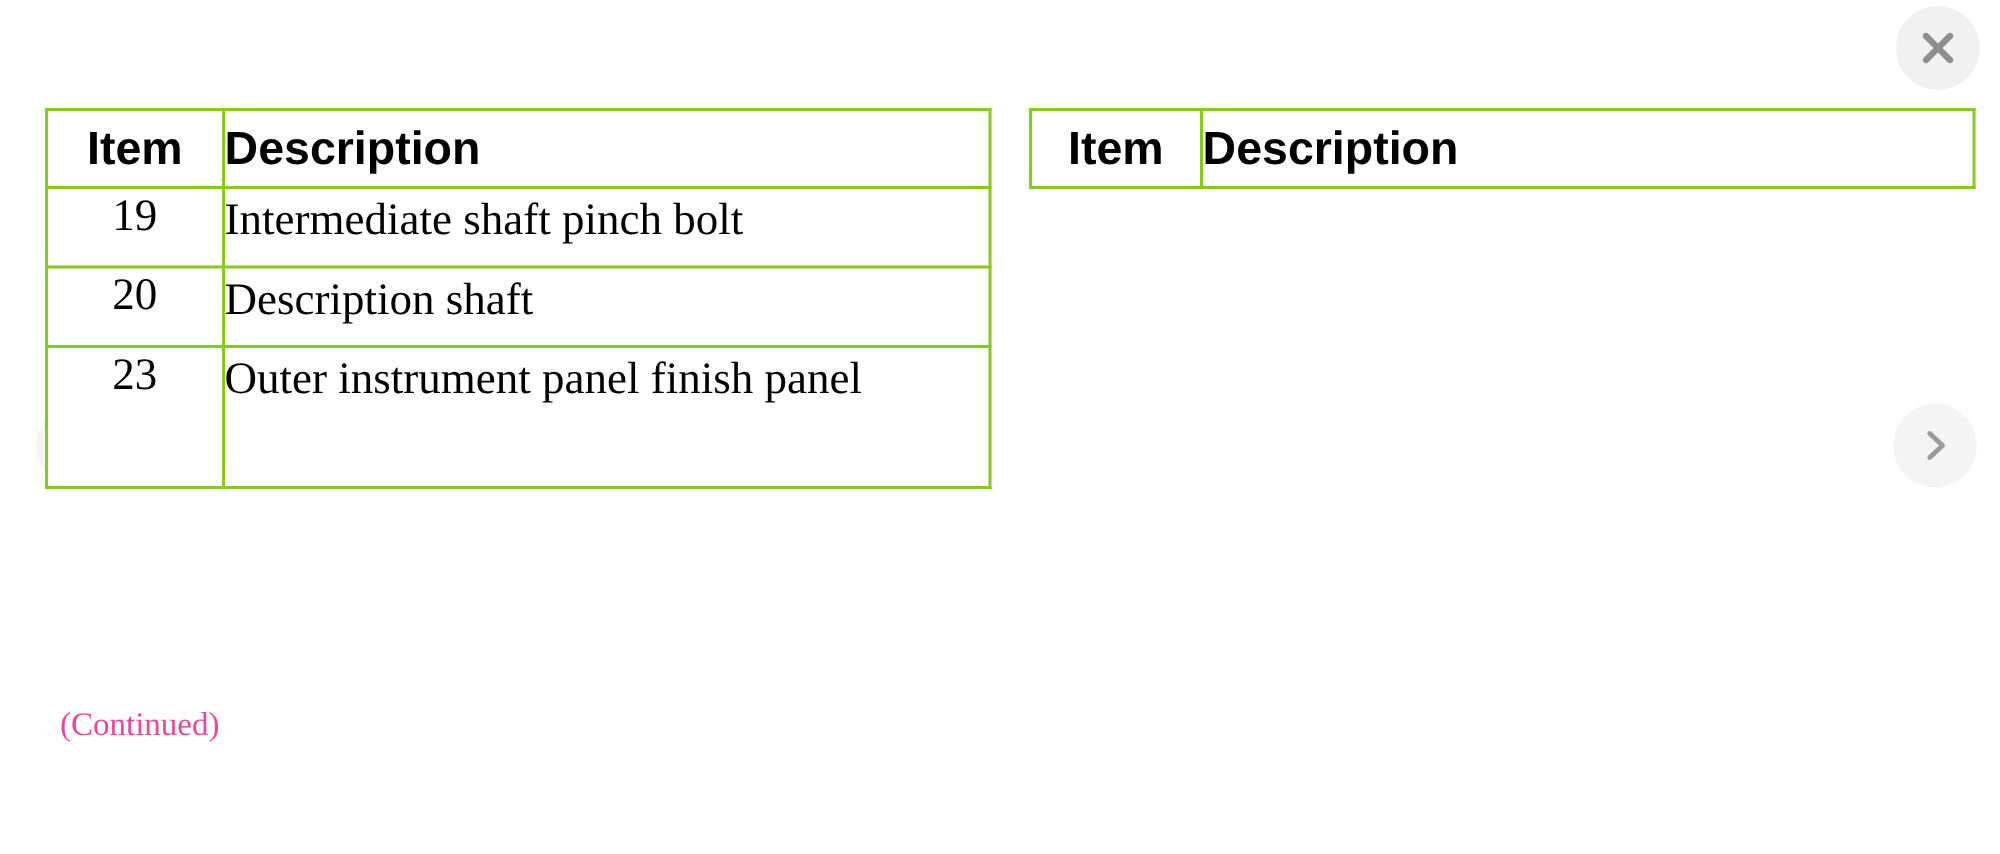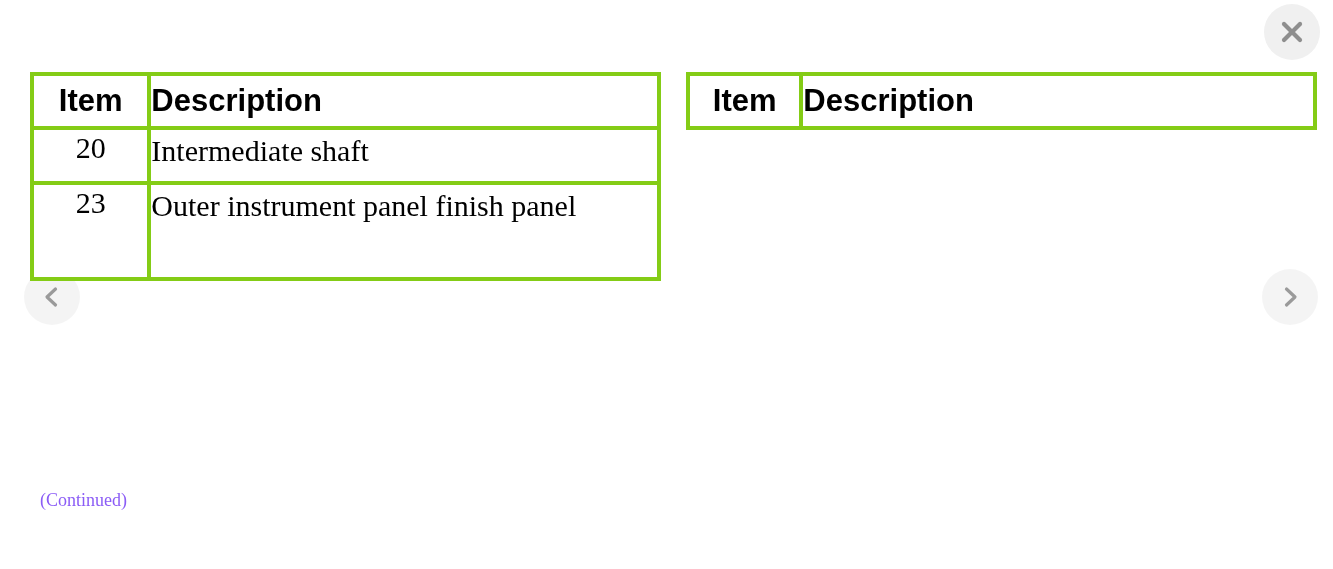--- a/index.html
+++ b/index.html
@@ -19,21 +19,21 @@
   
   .parts-table {
     position: absolute;
     border-collapse: collapse;
     table-layout: fixed;
     background: #ffffff;
     z-index: 2;
   }
   .parts-table td,
   .parts-table th {
-    border: 4px solid #84cc16;
+    border: 2px solid #84cc16;
     padding: 0;
     vertical-align: top;
     background: #ffffff;
   }
 
   
   .parts-table th {
     font-family: "Liberation Sans", sans-serif;
     font-weight: bold;
     font-size: 31px;
@@ -91,24 +91,24 @@
   #table-right .w-desc { width: 512px; }
   #table-right tr.r-head td, #table-right tr.r-head th { height: 50px; }
   #table-right tr.r-24 td { height: 92px; }
   #table-right tr.r-25 td { height: 92px; }
   #table-right tr.r-26 td { height: 45px; }
 
   
   #continued-note {
     position: absolute;
     left: 40px;
-    top: 490px;
+    top: 470px;
     font-family: "Liberation Serif", serif;
-    font-size: 18px;
-    color: #8b5cf6;
+    font-size: 22px;
+    color: #ec4899;
     z-index: 2;
   }
 
   
   .nav-btn {
     position: absolute;
     width: 56px;
     height: 56px;
     border-radius: 50%;
     background: rgba(0,0,0,0.045);
@@ -152,23 +152,27 @@
 <table class="parts-table" id="table-left">
   <colgroup>
       <col class="w-item">
       <col class="w-desc">
     </colgroup>
   <tbody>
     <tr class="r-head">
       <th class="col-item">Item</th>
       <th class="col-desc">Description</th>
     </tr>
+    <tr class="r-19">
+      <td class="cell-item">19</td>
+      <td class="cell-desc">Intermediate shaft pinch bolt</td>
+    </tr>
     <tr class="r-20">
       <td class="cell-item">20</td>
-      <td class="cell-desc">Intermediate shaft</td>
+      <td class="cell-desc">Description shaft</td>
     </tr>
     <tr class="r-23">
       <td class="cell-item">23</td>
       <td class="cell-desc two-line">Outer instrument panel finish panel</td>
     </tr>
   </tbody>
 </table>
 
 <table class="parts-table" id="table-right">
   <colgroup>

